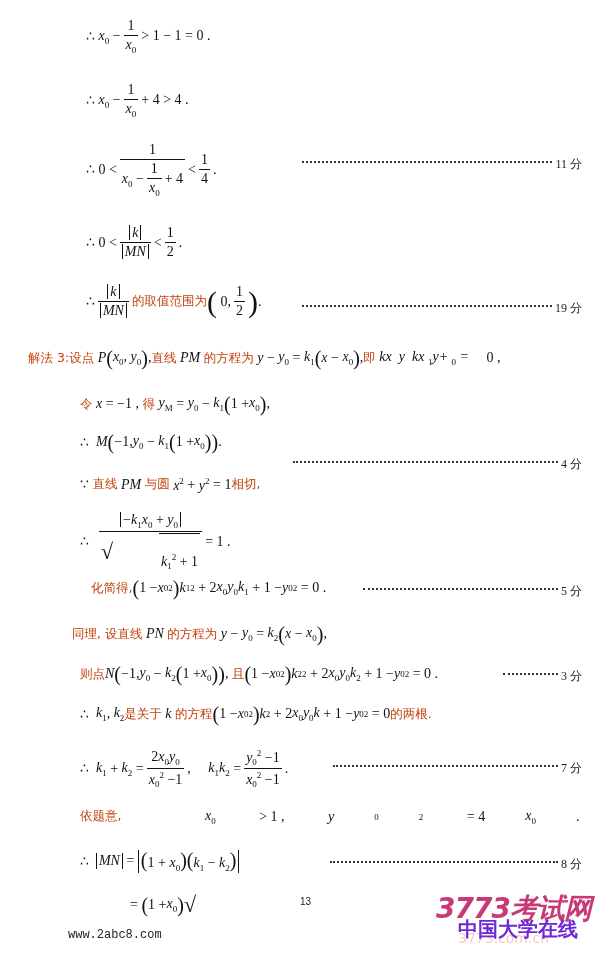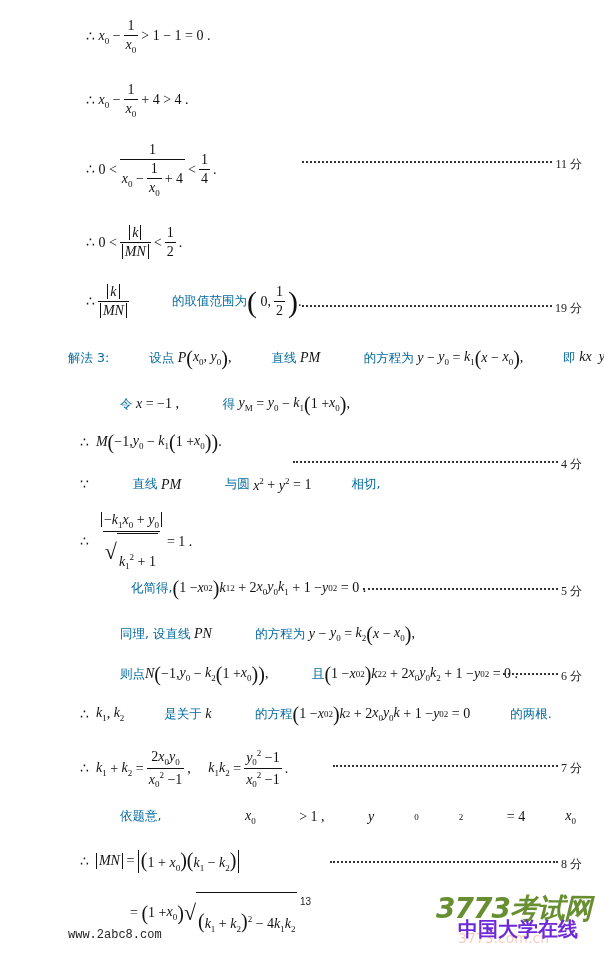--- a/index.html
+++ b/index.html
@@ -1,38 +1,38 @@
 <!DOCTYPE html>
 <html><head>
 <meta charset="utf-8">
 <style>
   html, body { margin:0; padding:0; background:#ffffff; }
   body { width:604px; height:961px; position:relative; overflow:hidden;
          font-family:"Liberation Serif","DejaVu Serif",serif; color:#111; font-size:14px; }
   .line { position:absolute; white-space:nowrap; display:flex; align-items:center; }
   .m { font-style:italic; font-family:"Liberation Serif",serif; }
-  .cn { font-family:"DejaVu Sans",sans-serif; font-size:12.5px; color:#0369a1;margin-left:40px; }
+  .cn { font-family:"DejaVu Sans",sans-serif; font-size:12.5px; color:#c2410c; }
   sub, sup { font-size:9px; font-style:normal; }
   .frac { display:inline-flex; flex-direction:column; align-items:center; vertical-align:middle; margin:0 3px; }
   .frac .num { padding:0 2px 1px; }
   .frac .den { border-top:1px solid #111; padding:1px 2px 0; }
   .dots { position:absolute; right:22px; white-space:nowrap; letter-spacing:0; font-size:12px; color:#222;
           display:flex; align-items:center; }
   .dots .leader { display:inline-block; border-bottom:2px dotted #333; height:0; margin-right:3px; position:relative; top:-3px; }
   .paren { font-size:20px; font-style:normal; line-height:1; }
   .bigparen { font-size:30px; font-style:normal; line-height:1; }
   .sqrt { display:inline-flex; align-items:center; }
   .sqrt .rad { font-size:22px; font-style:normal; }
-  .sqrt .under { border-top:1px solid #111; padding:18px 2px 0 2px; }
+  .sqrt .under { border-top:1px solid #111; padding:18px 2px 0 2px;margin-left:46px; }
   .abs { border-left:1px solid #111; border-right:1px solid #111; padding:0 2px; }
   .footer-url { position:absolute; left:68px; top:928px; font-family:"Liberation Mono","DejaVu Sans Mono",monospace; font-size:12px; color:#222; }
   .page-num { position:absolute; left:300px; top:896px; font-size:10px; color:#222; font-family:"Liberation Sans",sans-serif; }
   .wm { position:absolute; left:436px; top:890px; width:160px; height:60px; }
   .wm-top { position:absolute; left:0; top:0; font-family:"DejaVu Sans",sans-serif; font-size:28px; font-style:italic; font-weight:bold;
-            color:#4d7c0f; letter-spacing:-1px; opacity:0.85; }
+            color:#be185d; letter-spacing:-1px; opacity:0.85; }
   .wm-mid { position:absolute; left:22px; top:26px; font-family:"DejaVu Sans",sans-serif; font-size:20px; font-weight:bold; color:#6d28d9; }
   .wm-bot { position:absolute; left:22px; top:40px; font-family:"DejaVu Sans",sans-serif; font-size:14px; color:#f2b7a5; opacity:0.7; }
 </style>
 </head>
 <body>
 
 <div class="line" style="left:86px; top:18px;">
   <span>∴</span>&nbsp;
   <span class="m">x<sub>0</sub></span>&nbsp;−
   <span class="frac">
@@ -158,36 +158,36 @@
 
 <div class="line" style="left:91px; top:578px;">
   <span class="cn">化简得,</span>
   <span class="paren">(</span>1 − <span class="m">x</span><sub>0</sub><sup>2</sup><span class="paren">)</span><span class="m">k</span><sub>1</sub><sup>2</sup>&nbsp;+ 2<span class="m">x<sub>0</sub>y<sub>0</sub>k<sub>1</sub></span>&nbsp;+ 1 − <span class="m">y</span><sub>0</sub><sup>2</sup>&nbsp;= 0 .
 </div>
 <div class="dots" style="top:583px;">
   <span class="leader" style="width:195px;"></span>
     <span>5 分</span>
 </div>
 
-<div class="line" style="left:80px; top:624px;">
+<div class="line" style="left:72px; top:624px;">
   <span class="cn">同理, 设直线</span>
   <span class="m">&nbsp;PN&nbsp;</span>
   <span class="cn">的方程为</span>
   <span class="m">&nbsp;y</span>&nbsp;−&nbsp;<span class="m">y<sub>0</sub></span>&nbsp;=&nbsp;<span class="m">k<sub>2</sub></span><span class="paren">(</span><span class="m">x</span>&nbsp;−&nbsp;<span class="m">x<sub>0</sub></span><span class="paren">)</span>,
 </div>
 
 <div class="line" style="left:80px; top:664px;">
   <span class="cn">则点</span>
   <span class="m">N</span><span class="paren">(</span>−1, <span class="m">y<sub>0</sub></span>&nbsp;−&nbsp;<span class="m">k<sub>2</sub></span><span class="paren">(</span>1 + <span class="m">x<sub>0</sub></span><span class="paren">))</span>,&nbsp;
   <span class="cn">且</span>
   <span class="paren">(</span>1 − <span class="m">x</span><sub>0</sub><sup>2</sup><span class="paren">)</span><span class="m">k</span><sub>2</sub><sup>2</sup>&nbsp;+ 2<span class="m">x<sub>0</sub>y<sub>0</sub>k<sub>2</sub></span>&nbsp;+ 1 − <span class="m">y</span><sub>0</sub><sup>2</sup>&nbsp;= 0 .
 </div>
 <div class="dots" style="top:668px;">
   <span class="leader" style="width:55px;"></span>
-    <span>6 分</span>
+    <span>3 分</span>
 </div>
 
 <div class="line" style="left:80px; top:704px;">
   <span>∴</span>&nbsp;&nbsp;
   <span class="m">k<sub>1</sub></span>,&nbsp;<span class="m">k<sub>2</sub></span>
   <span class="cn">是关于</span>
   <span class="m">&nbsp;k&nbsp;</span>
   <span class="cn">的方程</span>
   <span class="paren">(</span>1 − <span class="m">x</span><sub>0</sub><sup>2</sup><span class="paren">)</span><span class="m">k</span><sup>2</sup>&nbsp;+ 2<span class="m">x<sub>0</sub>y<sub>0</sub>k</span>&nbsp;+ 1 − <span class="m">y</span><sub>0</sub><sup>2</sup>&nbsp;= 0
   <span class="cn">的两根.</span>
@@ -222,21 +222,20 @@
 </div>
 <div class="dots" style="top:856px;">
   <span class="leader" style="width:228px;"></span>
     <span>8 分</span>
 </div>
 
 <div class="line" style="left:130px; top:892px;">
   =&nbsp;<span class="paren">(</span>1 + <span class="m">x<sub>0</sub></span><span class="paren">)</span>
   <span class="sqrt">
       <span class="rad">√</span>
-      <span class="under"><span class="paren">(</span><span class="m">k<sub>1</sub></span>&nbsp;+&nbsp;<span class="m">k<sub>2</sub></span><span class="paren">)</span><sup>2</sup>&nbsp;− 4<span class="m">k<sub>1</sub>k<sub>2</sub></span></span>
     </span>
 </div>
 
 <div class="footer-url">www.2abc8.com</div>
 <div class="page-num">13</div>
 
 <div class="wm">
   <span class="wm-top">3773考试网</span>
   <span class="wm-bot">3773.com.cn</span>
   <span class="wm-mid">中国大学在线</span>

